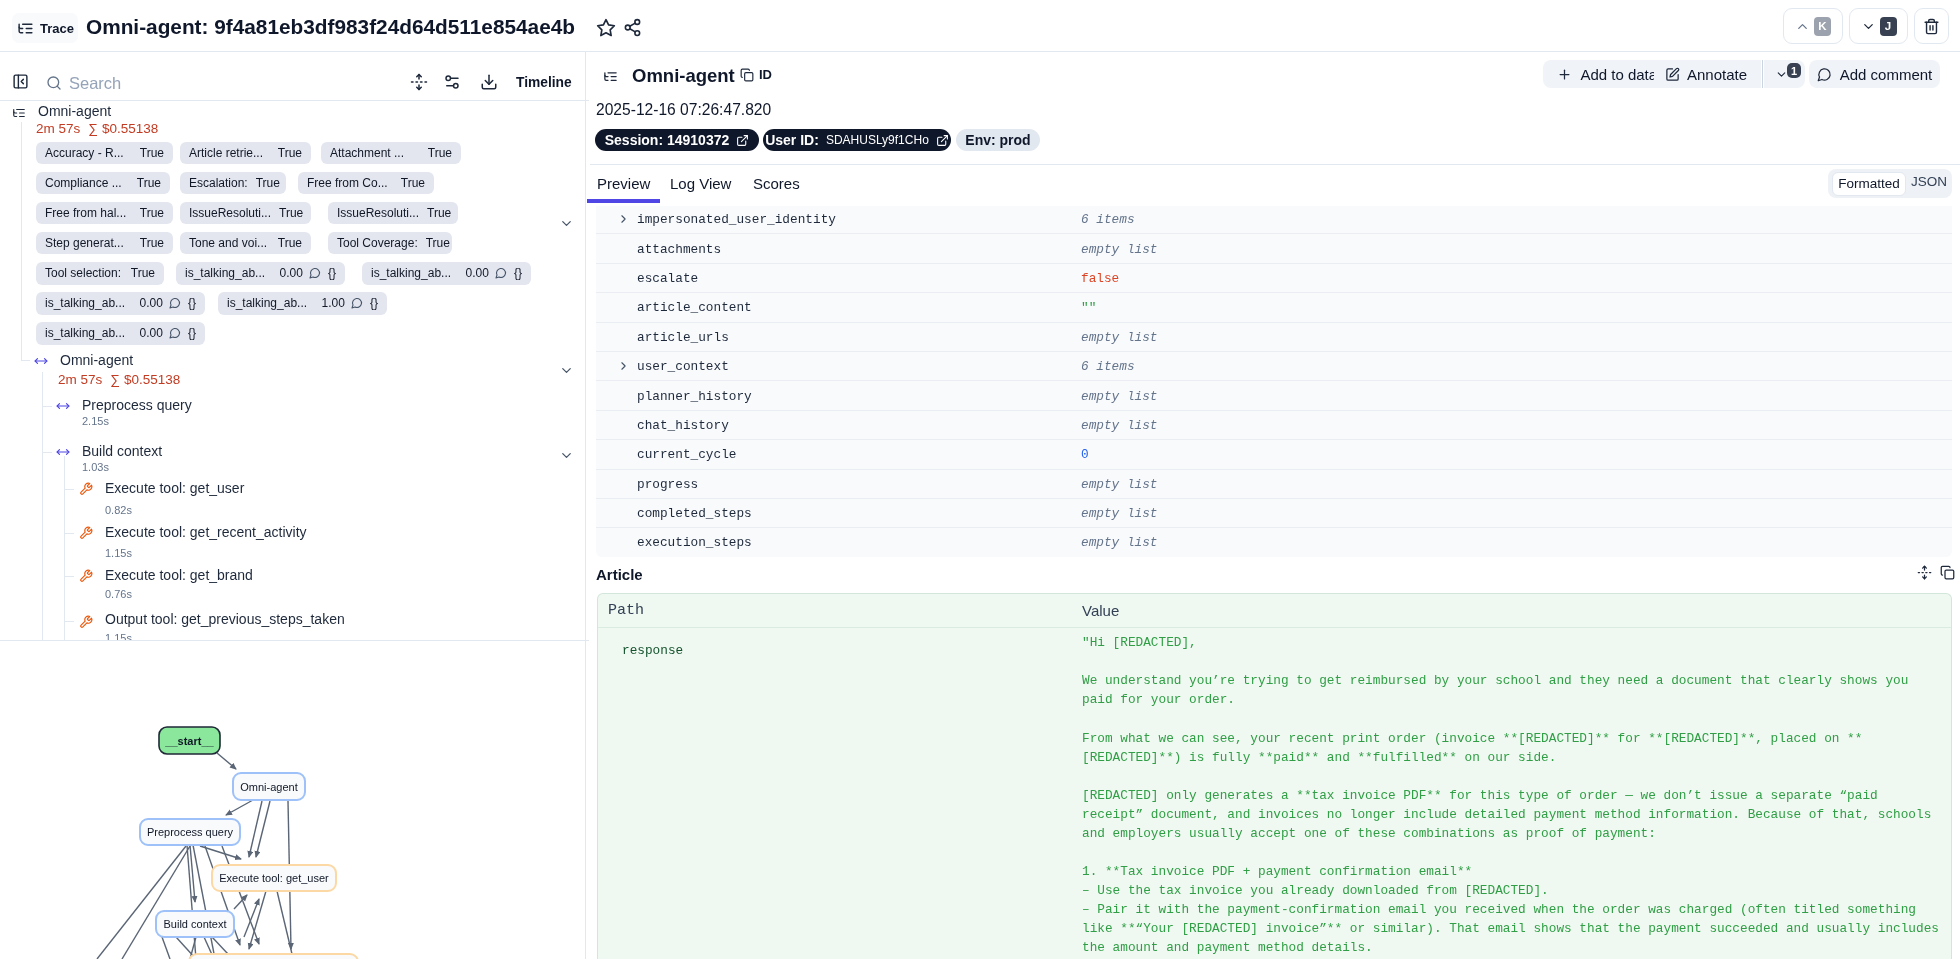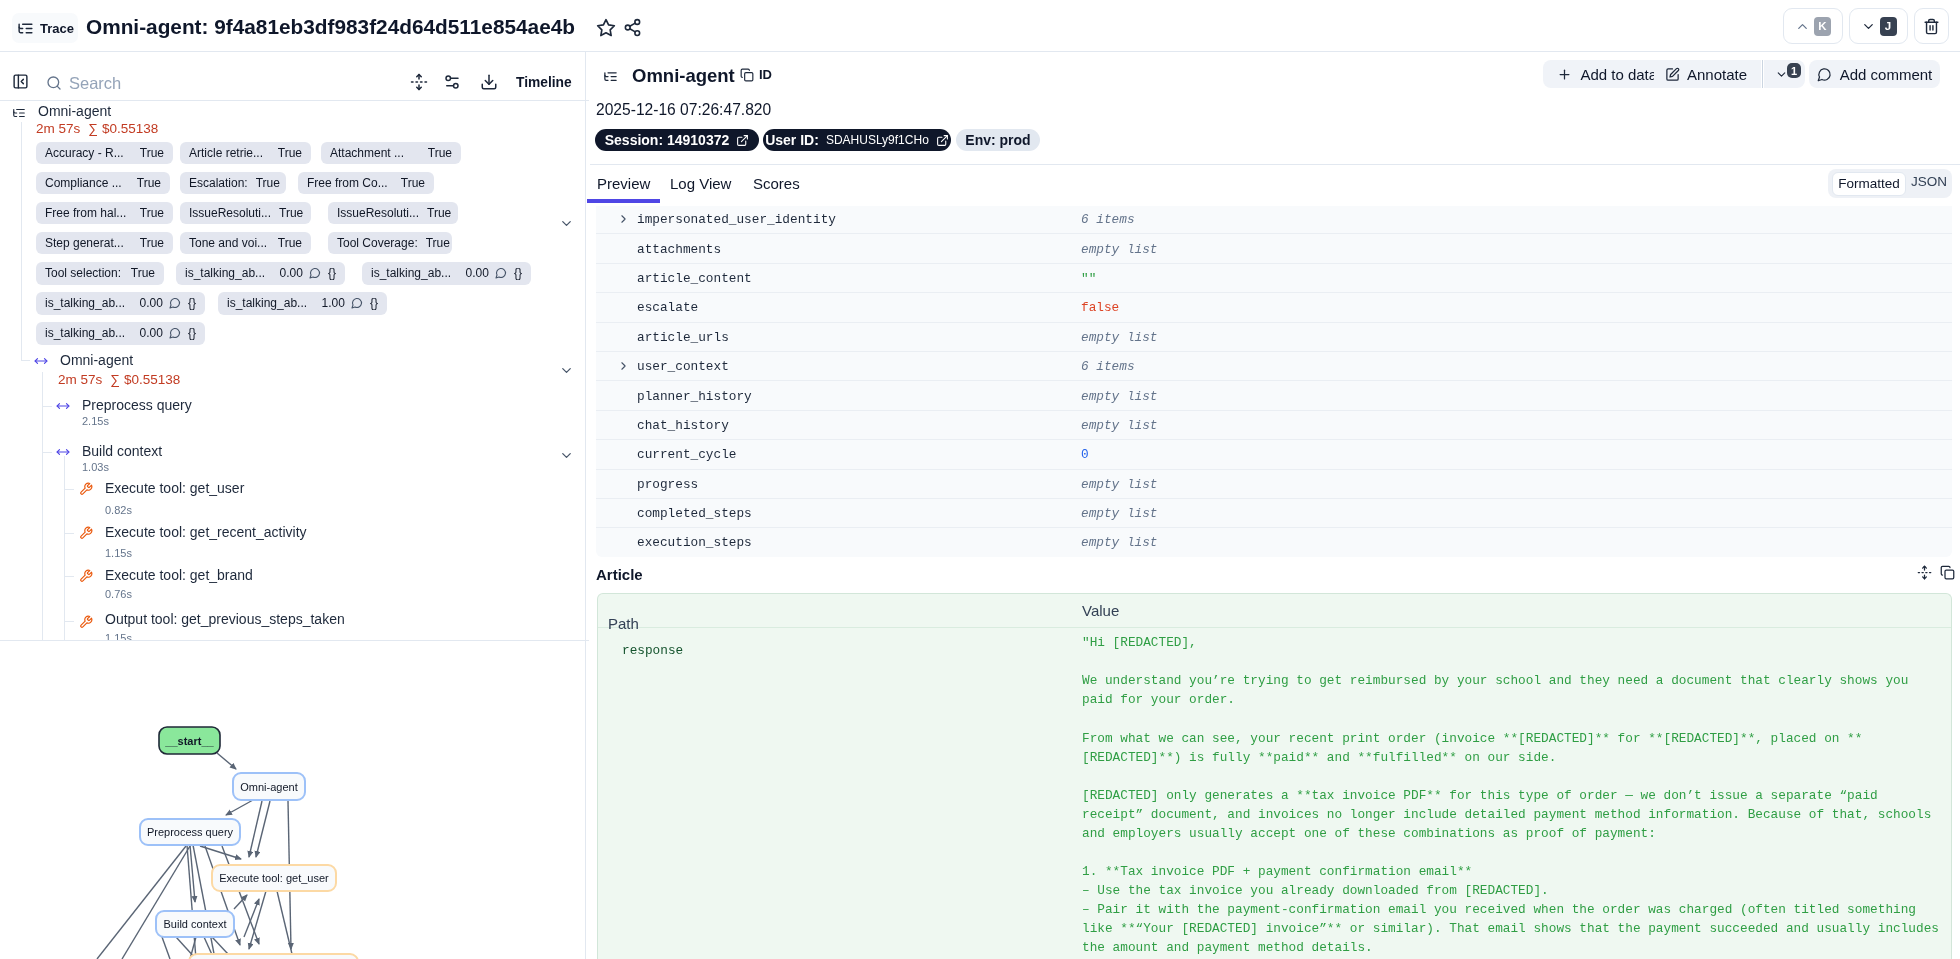--- a/index.html
+++ b/index.html
@@ -436,26 +436,26 @@
             <path d="m9 18 6-6-6-6"></path>
           </svg>
           <span class="ikey">impersonated_user_identity</span>
           <span class="ival muted">6 items</span>
         </div>
     <div class="irow">
           <span class="ikey">attachments</span>
           <span class="ival muted">empty list</span>
         </div>
     <div class="irow">
+          <span class="ikey">escalate</span>
+          <span class="ival" style="color:#dd4425;">false</span>
+        </div>
+    <div class="irow">
           <span class="ikey">article_content</span>
           <span class="ival" style="color:#2f9e44;">""</span>
-        </div>
-    <div class="irow">
-          <span class="ikey">escalate</span>
-          <span class="ival" style="color:#dd4425;">false</span>
         </div>
     <div class="irow">
           <span class="ikey">article_urls</span>
           <span class="ival muted">empty list</span>
         </div>
     <div class="irow">
           <svg class="ichev ico" width="13" height="13" viewBox="0 0 24 24" style="stroke:#475569">
             <path d="m9 18 6-6-6-6"></path>
           </svg>
           <span class="ikey">user_context</span>
@@ -498,21 +498,21 @@
       <path d="M22 12h-2"></path>
       <path d="m15 19-3 3-3-3"></path>
       <path d="m15 5-3-3-3 3"></path>
     </svg>
   <svg class="abs ico" style="left:1350px;top:512.5px" width="15" height="15" viewBox="0 0 24 24">
       <rect width="14" height="14" x="8" y="8" rx="2"></rect>
       <path d="M4 16c-1.1 0-2-.9-2-2V4c0-1.1.9-2 2-2h10c1.1 0 2 .9 2 2"></path>
     </svg>
   <div id="gtable">
     <div id="ghead">
-        <span style="position:absolute;left:10px;top:21px;">Path</span>
+        <span style="position:absolute;left:10px;top:8px;font-family:Liberation Mono, monospace;">Path</span>
         <span style="position:absolute;left:484px;top:8px;">Value</span>
       </div>
     <div class="mono" style="position:absolute;left:24px;top:48.5px;font-size:12.75px;color:#14532d;">response</div>
     <pre id="gval" class="mono">"Hi [REDACTED],
 
 We understand you’re trying to get reimbursed by your school and they need a document that clearly shows you
 paid for your order.
 
 From what we can see, your recent print order (invoice **[REDACTED]** for **[REDACTED]**, placed on **
 [REDACTED]**) is fully **paid** and **fulfilled** on our side.

